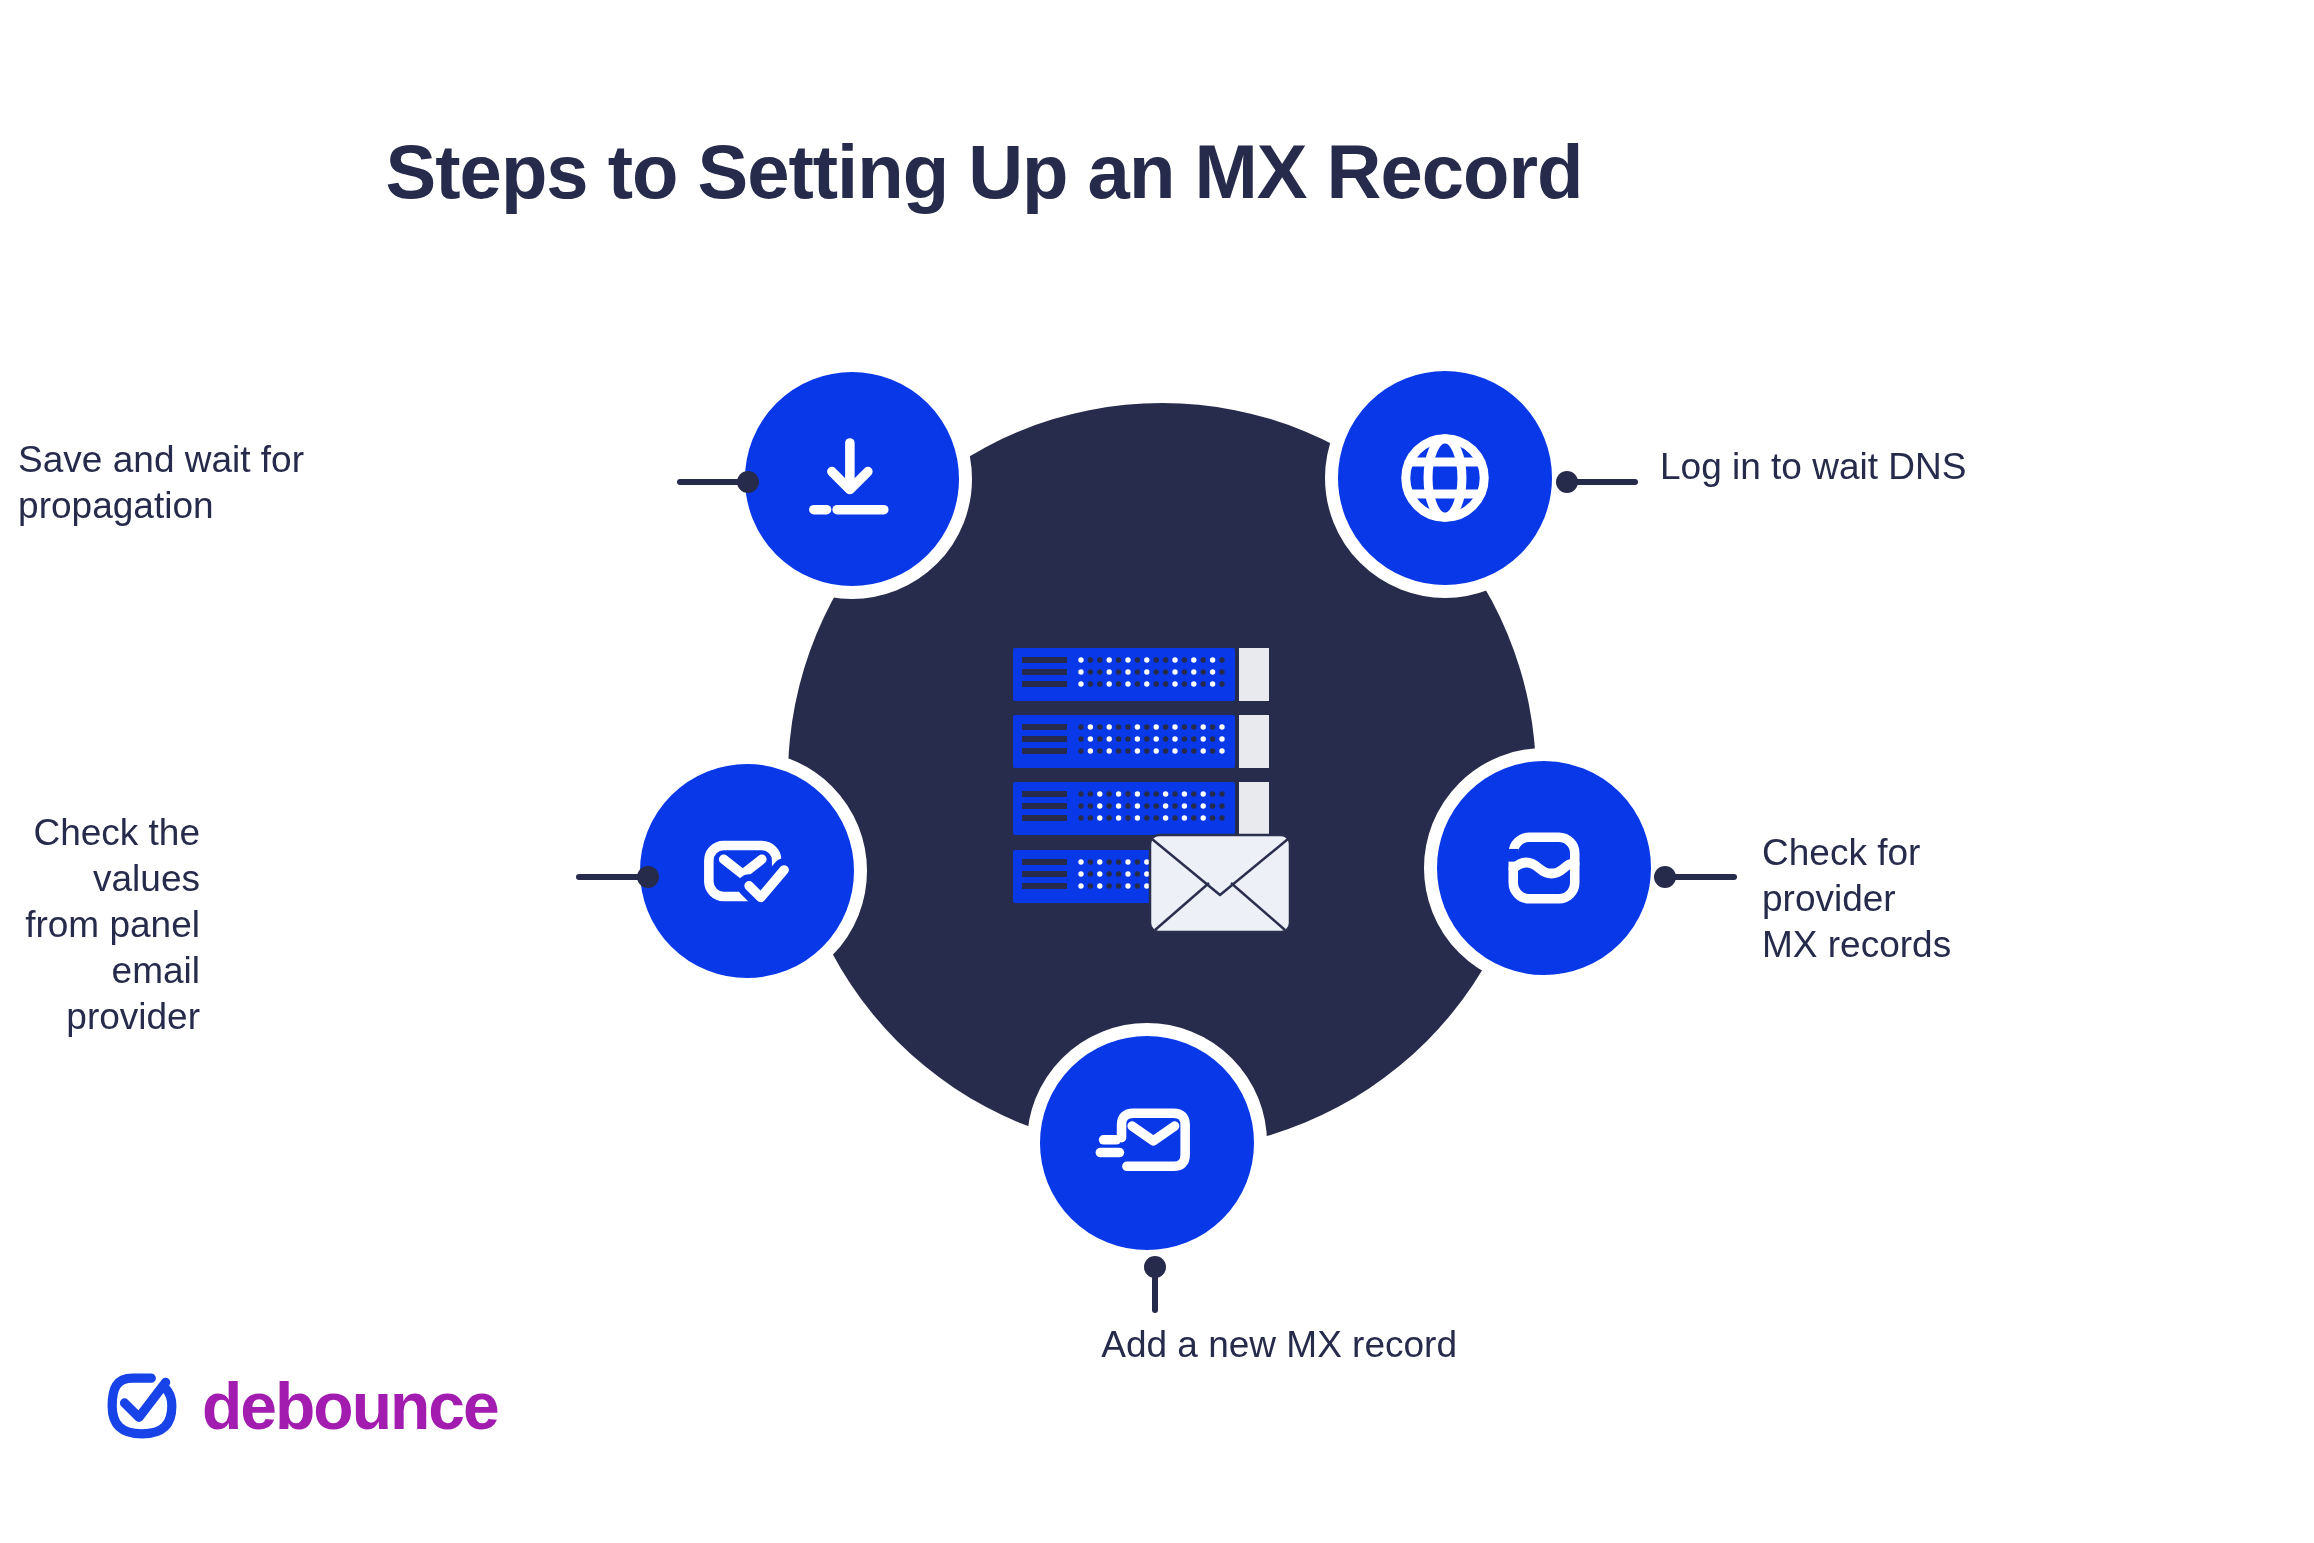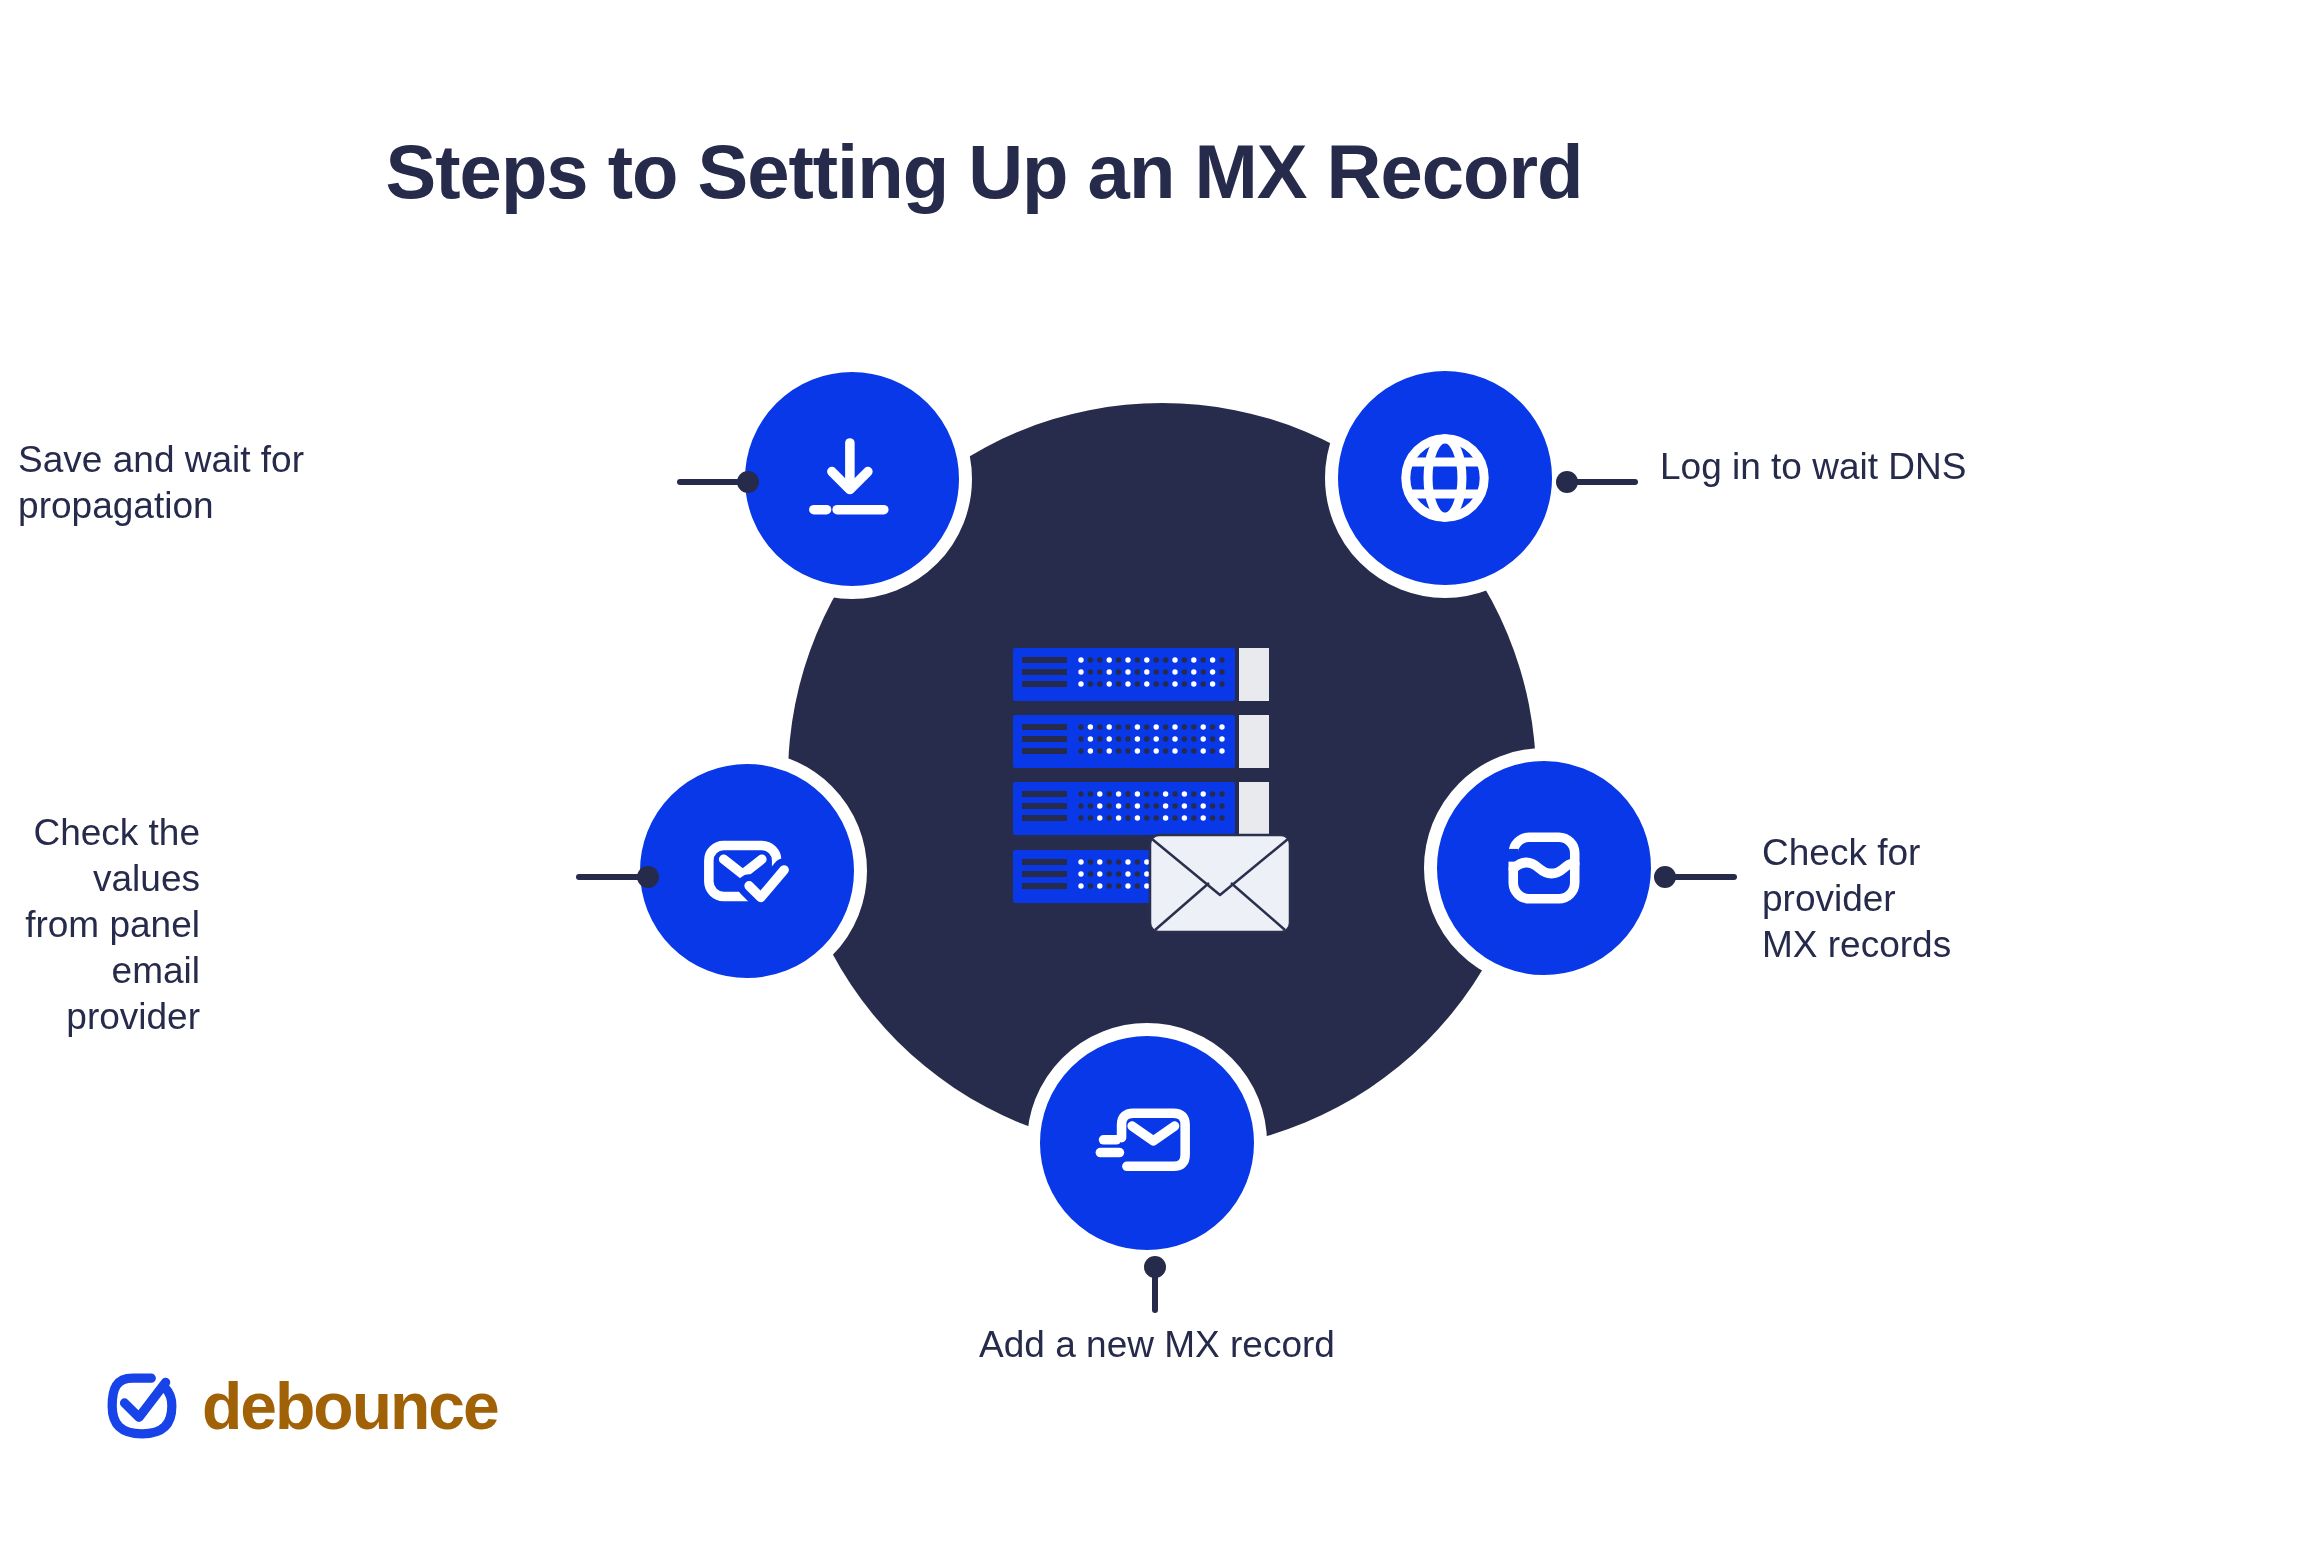--- a/index.html
+++ b/index.html
@@ -42,26 +42,26 @@
   .dot-add   { left:1144px; top:1256px; }
   .label {
     position:absolute; font-size:37px; line-height:46px; font-weight:500;
     color:#272B4B;
   }
   .label span { display:block; }
   .label-save  { right:1664px; top:437px;  text-align:left;margin-left:8px; }
   .label-dns   { left:1660px;  top:444px;  text-align:left;  }
   .label-email { right:1768px; top:810px;  text-align:right; }
   .label-check { left:1762px;  top:830px;  text-align:left;  }
-  .label-add   { left:857px;   top:1322px; width:600px; text-align:center; }
+  .label-add   { left:857px;   top:1322px; width:600px; text-align:right; }
   .logo { position:absolute; left:106px; top:1368px; display:flex; align-items:center; }
   .logo-icon { width:72px; height:68px; }
   .logo-text {
     margin-left:24px; font-size:66px; font-weight:bold; letter-spacing:-2px;
-    color:#a16207;
+    color:#a21caf;
   }
 </style>
 </head>
 <body>
 
 <div class="canvas">
 
   <h1 class="title">Steps to Setting Up an MX Record</h1>
 
   <div class="center-circle"></div>

